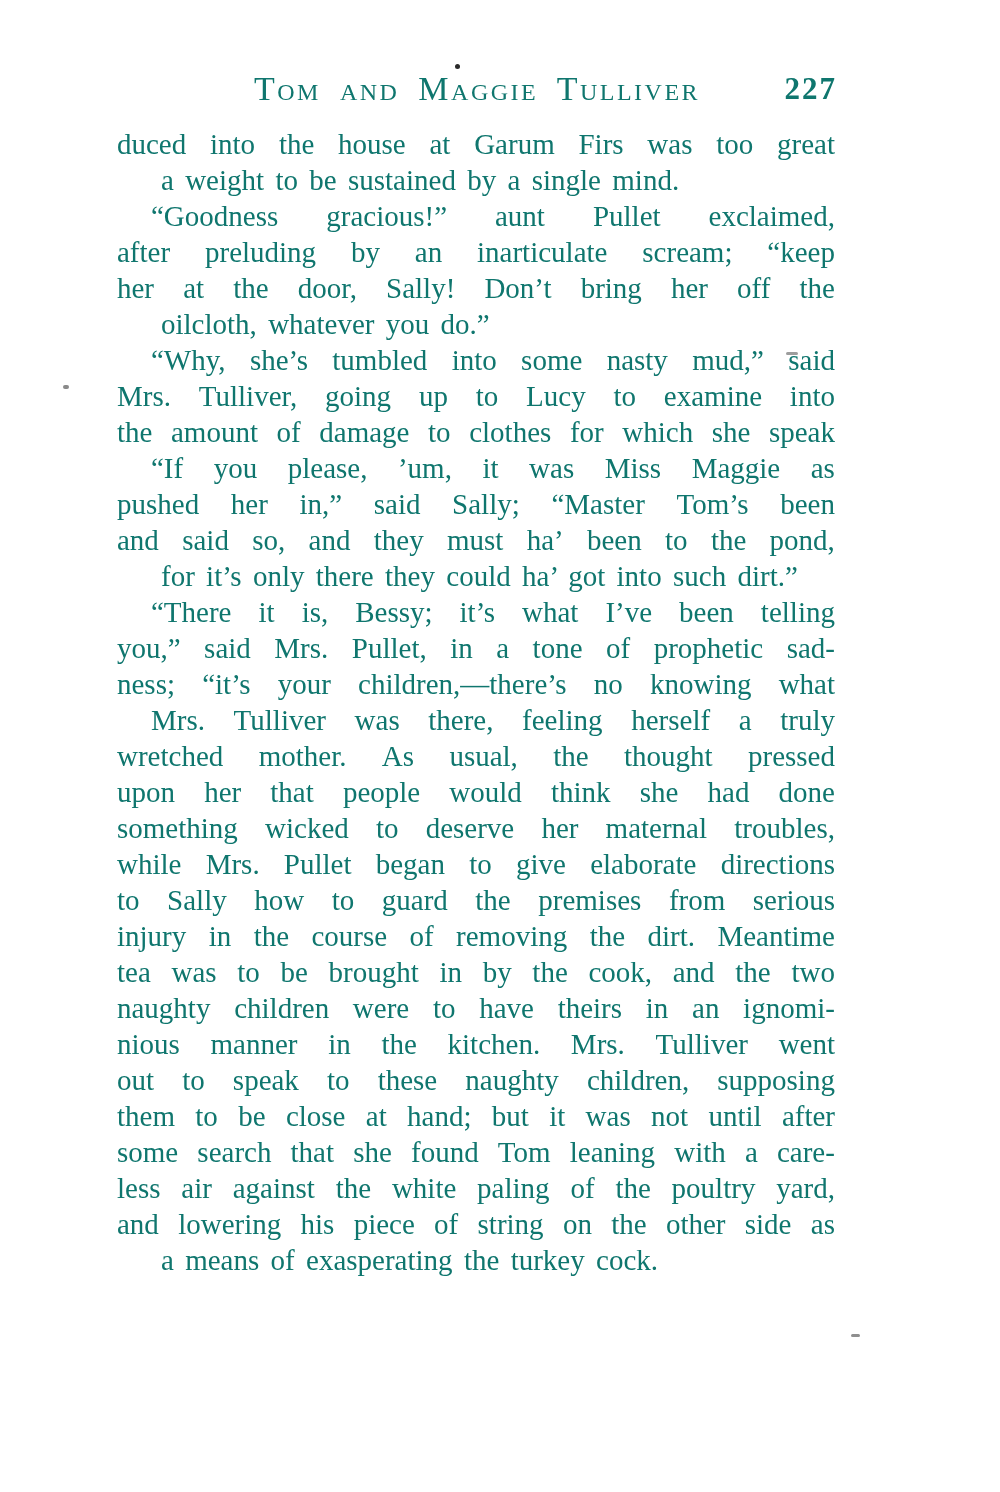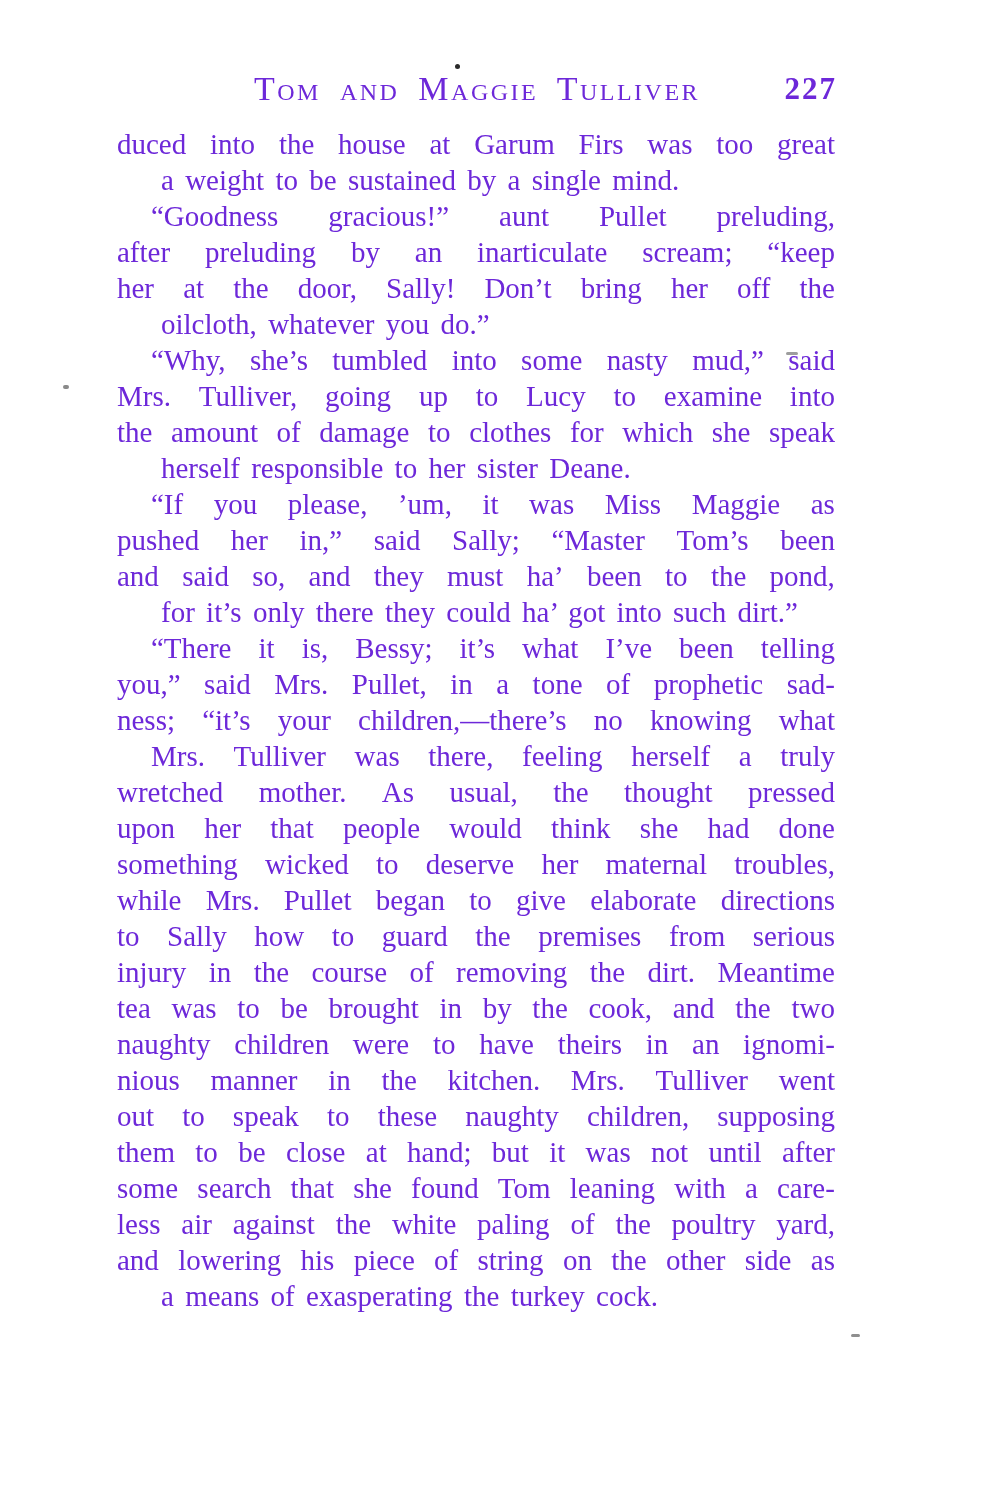--- a/index.html
+++ b/index.html
@@ -7,21 +7,21 @@
     padding: 0;
     background: #ffffff;
   }
   .page {
     position: relative;
     width: 1000px;
     height: 1492px;
     background: #ffffff;
     overflow: hidden;
     font-family: "Liberation Serif", "DejaVu Serif", serif;
-    color: #6d28d9;
+    color: #0f766e;
   }
   
   .header {
     position: absolute;
     top: 66px;
     left: 117px;
     width: 720px;
     height: 46px;
   }
   .running-title {
@@ -107,21 +107,21 @@
           <span>great</span>
         </div>
         <div class="line last">a weight to be sustained by a single mind.</div>
       </div>
       <div class="paragraph">
         <div class="line indent">
           <span>“Goodness</span>
           <span>gracious!”</span>
           <span>aunt</span>
           <span>Pullet</span>
-          <span>preluding,</span>
+          <span>exclaimed,</span>
         </div>
         <div class="line">
           <span>after</span>
           <span>preluding</span>
           <span>by</span>
           <span>an</span>
           <span>inarticulate</span>
           <span>scream;</span>
           <span>“keep</span>
         </div>
@@ -166,21 +166,20 @@
           <span>amount</span>
           <span>of</span>
           <span>damage</span>
           <span>to</span>
           <span>clothes</span>
           <span>for</span>
           <span>which</span>
           <span>she</span>
           <span>speak</span>
         </div>
-        <div class="line last">herself responsible to her sister Deane.</div>
       </div>
       <div class="paragraph">
         <div class="line indent">
           <span>“If</span>
           <span>you</span>
           <span>please,</span>
           <span>’um,</span>
           <span>it</span>
           <span>was</span>
           <span>Miss</span>

